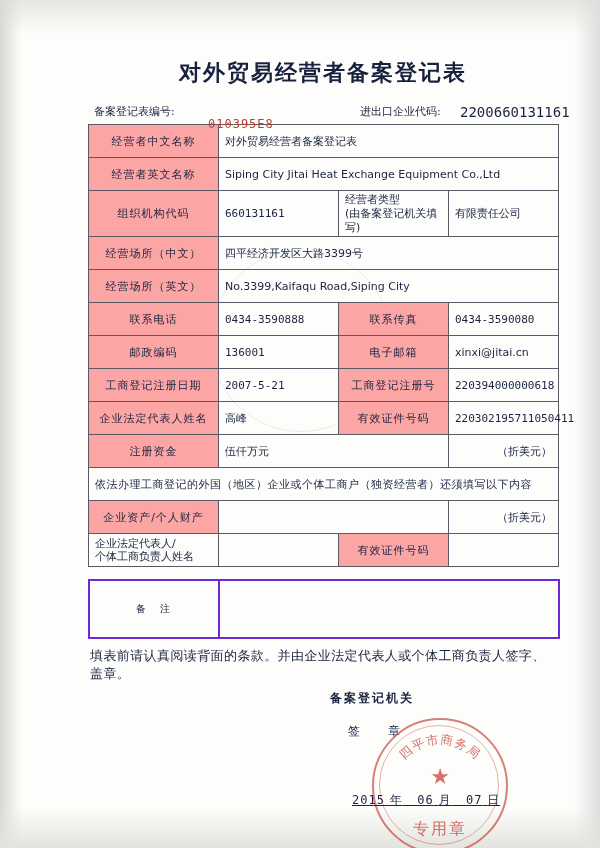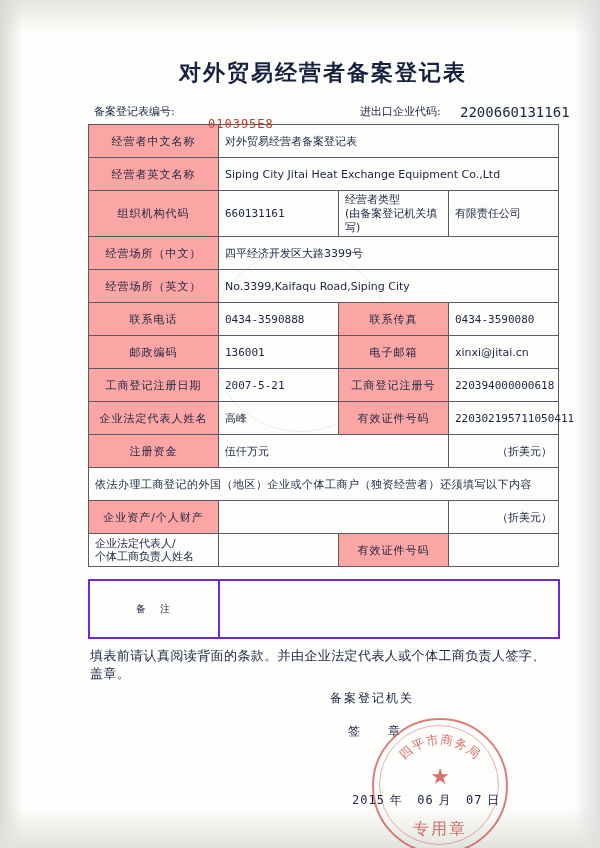--- a/index.html
+++ b/index.html
@@ -179,31 +179,32 @@
   .sign-block {
     position: absolute;
     left: 330px;
     top: 690px;
     width: 200px;
     font-size: 12px;
     color: #1a2340;
     letter-spacing: 2px;
     z-index: 5;
   }
-  .sign-line1 { margin-bottom: 16px; }
+  .sign-line1 { margin-bottom: 16px; font-weight: bold; }
   .sign-line2 { margin-left: 18px; letter-spacing: 8px; }
 
   .date-line {
     position: absolute;
     left: 352px;
     top: 792px;
     font-size: 12px;
     color: #1a2340;
     letter-spacing: 1px;
     z-index: 5;
+    text-decoration: underline;
   }
   .date-line span.num {
     font-family: "DejaVu Sans Mono", monospace;
   }
 
   
   .stamp {
     position: absolute;
     left: 372px;
     top: 718px;

